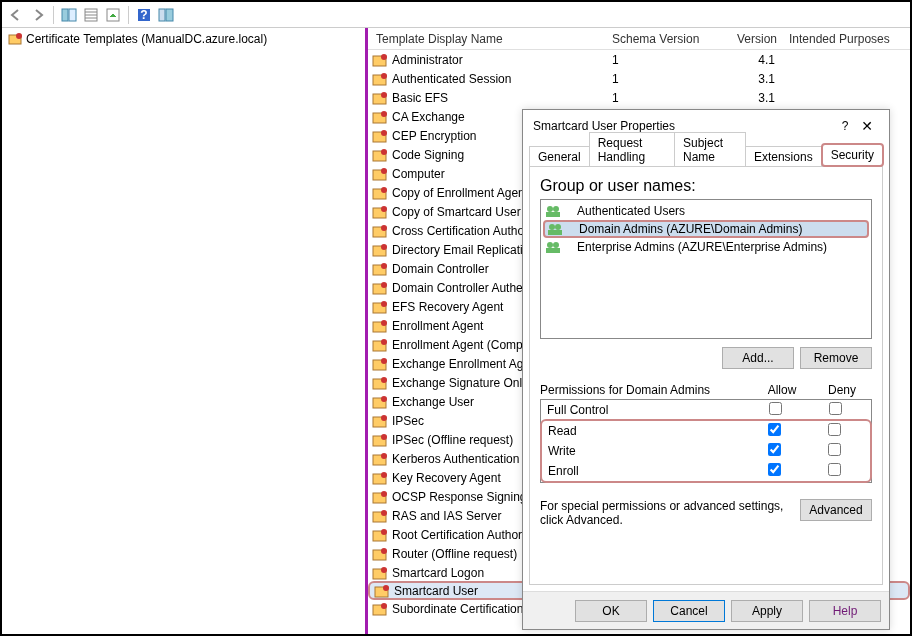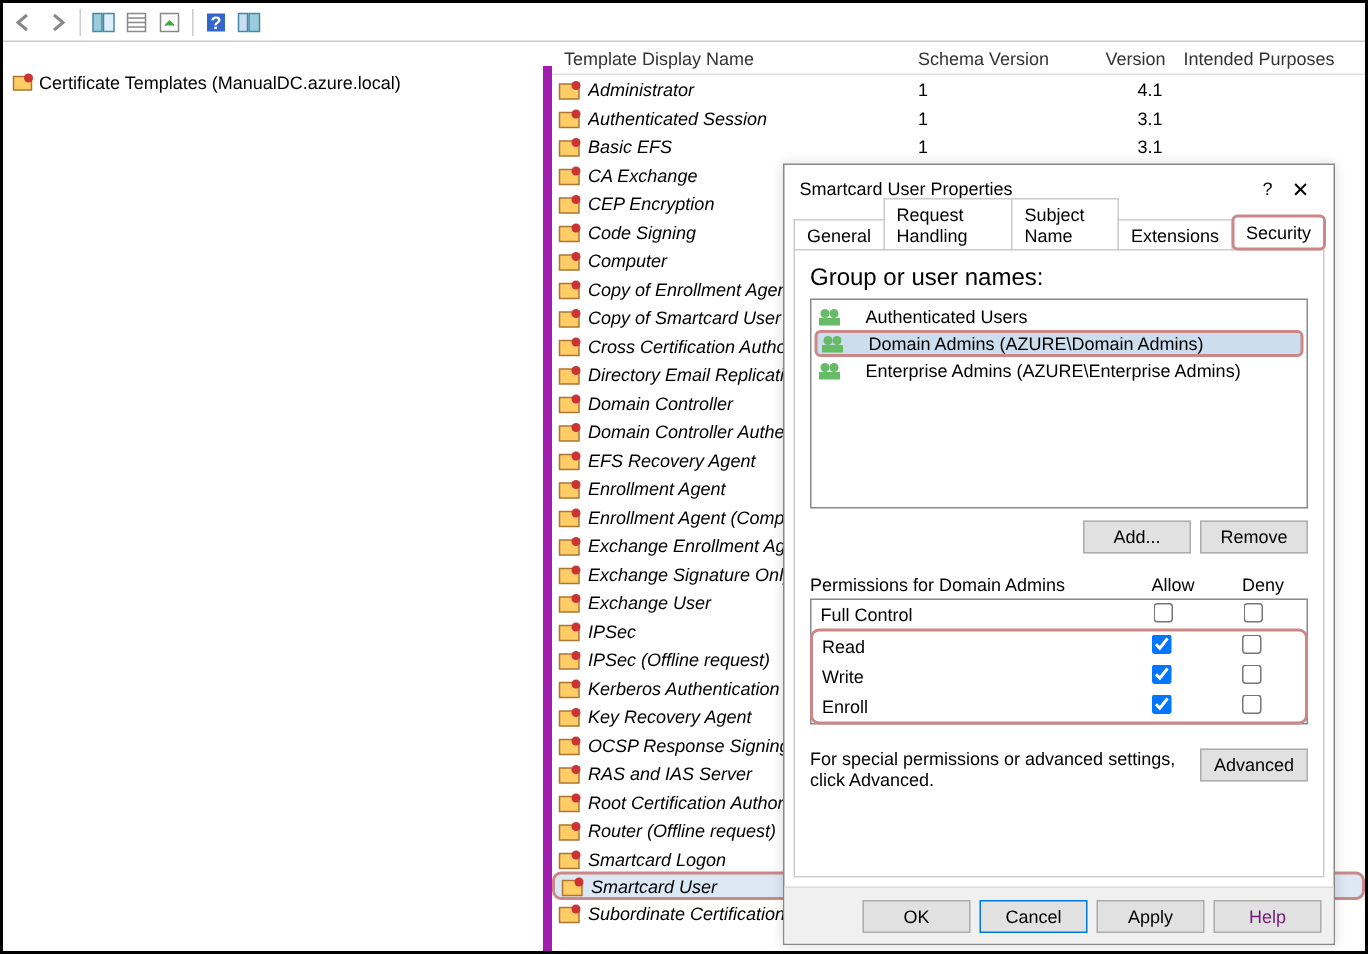--- a/index.html
+++ b/index.html
@@ -2,33 +2,33 @@
 <html><head>
 <meta charset="utf-8">
 <style>
 * { box-sizing: border-box; margin: 0; padding: 0; font-family: "Segoe UI", Tahoma, sans-serif; font-size: 12px; }
 body { background: #fff; width: 912px; height: 636px; border: 2px solid #000; overflow: hidden; position: relative; }
 .toolbar { height: 26px; border-bottom: 1px solid #ccc; display: flex; align-items: center; padding: 0 4px; gap: 2px; }
 .tb-btn { width: 20px; height: 20px; display: inline-flex; align-items: center; justify-content: center; }
 .tb-div { width: 1px; height: 18px; background: #ccc; margin: 0 3px; }
 svg { display: block; }
 .main { position: absolute; top: 26px; left: 0; right: 0; bottom: 0; display: flex; }
-.tree { width: 366px; border-right: 6px solid #a21caf; padding: 2px; margin-top: 16px; }
+.tree { width: 366px; border-right: 3px solid #a21caf; padding: 2px; }
 .tree-node { display: flex; align-items: center; gap: 4px; padding: 2px 4px; }
 .tree-node svg { flex-shrink: 0; }
 .list-area { flex: 1; position: relative; }
 .list-header { height: 22px; border-bottom: 1px solid #e0e0e0; display: flex; align-items: center; font-size: 12px; color: #333; }
 .lh-col1 { width: 244px; padding-left: 8px; }
 .lh-col2 { width: 123px; }
 .lh-col3 { width: 48px; text-align: right; padding-right: 6px;}
 .lh-col4 { flex: 1; padding-left: 6px; }
 .list-body { position: absolute; top: 22px; left: 0; right: 0; bottom: 0; overflow: hidden; }
 .list-row { height: 19px; display: flex; align-items: center; padding-left: 4px; }
 .list-row .ic { width: 16px; height: 16px; margin-right: 4px; flex-shrink:0;}
-.list-row .c1 { width: 220px; white-space: nowrap; overflow: hidden; font-style: italic; }
+.list-row .c1 { width: 220px; white-space: nowrap; overflow: hidden; }
 .list-row .c2 { width: 123px; }
 .list-row .c3 { width: 48px; text-align: right; padding-right: 8px;}
 .list-row.sel { background: #dde8f5; }
 .hl-yellow { border: 2px solid #c88; border-radius: 6px; margin: -1px 0; }
 
 .dialog { position: absolute; left: 520px; top: 107px; width: 368px; height: 521px; background: #fff; border: 1px solid #888; box-shadow: 0 0 8px rgba(0,0,0,.15); display: flex; flex-direction: column; }
 .dlg-title { height: 30px; display: flex; align-items: center; padding: 16px 10px; font-size: 12px; }
 .dlg-title .t { flex: 1; }
 .dlg-title .q { width: 20px; text-align: center; }
 .dlg-title .x { width: 24px; text-align: center; font-size: 14px; cursor: pointer; }

